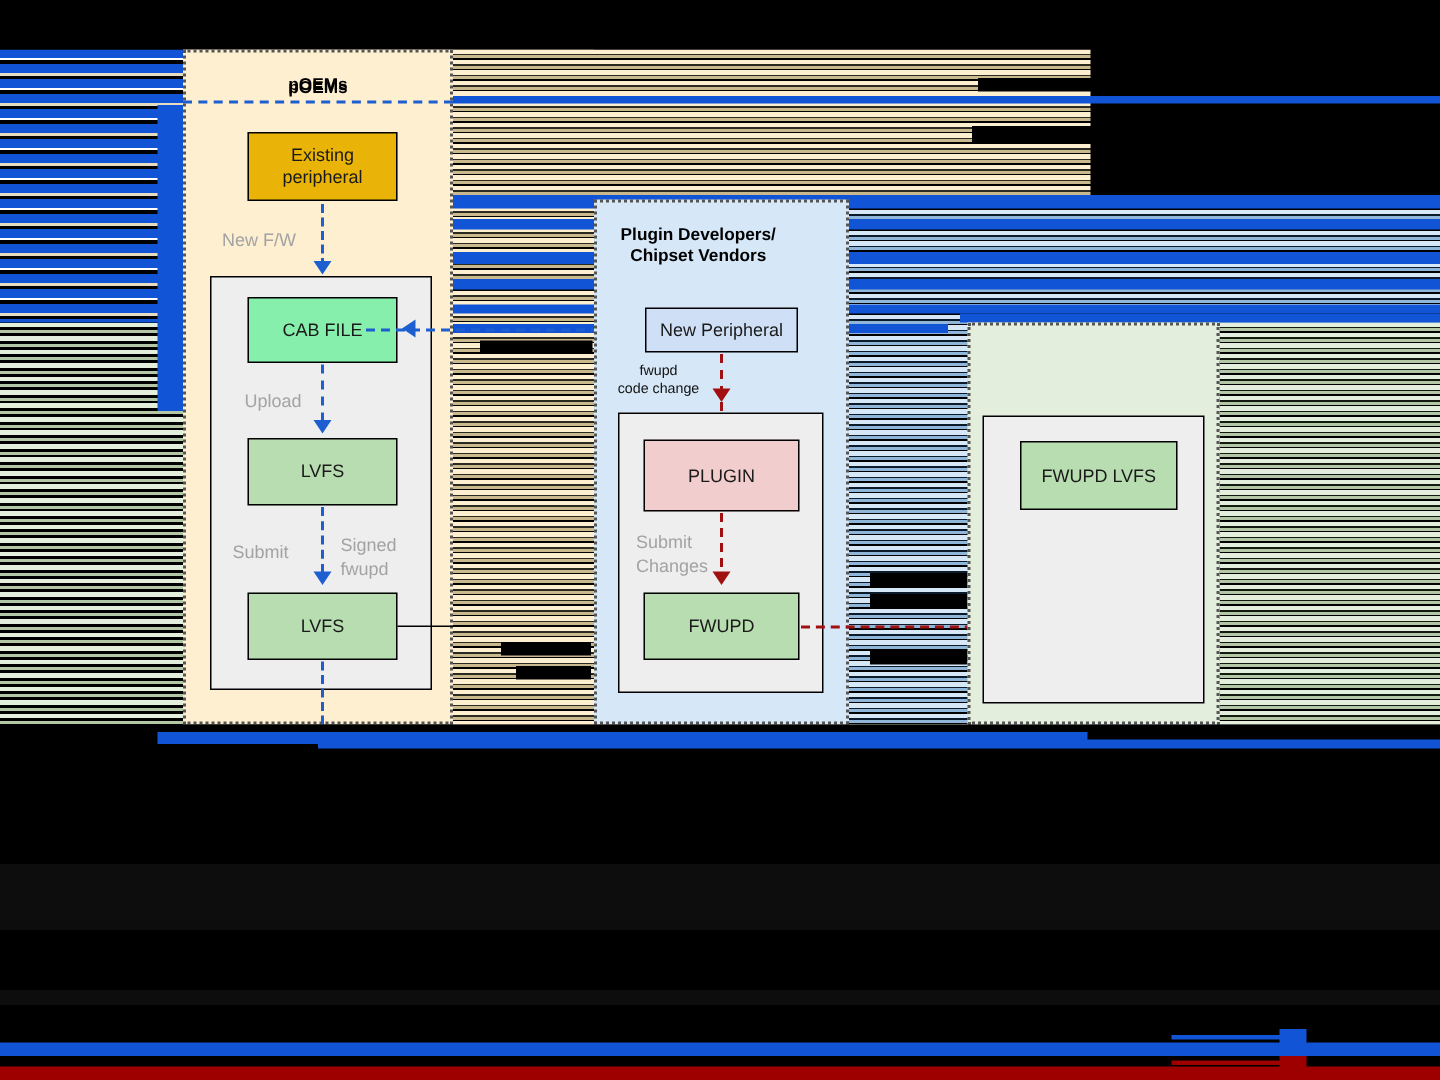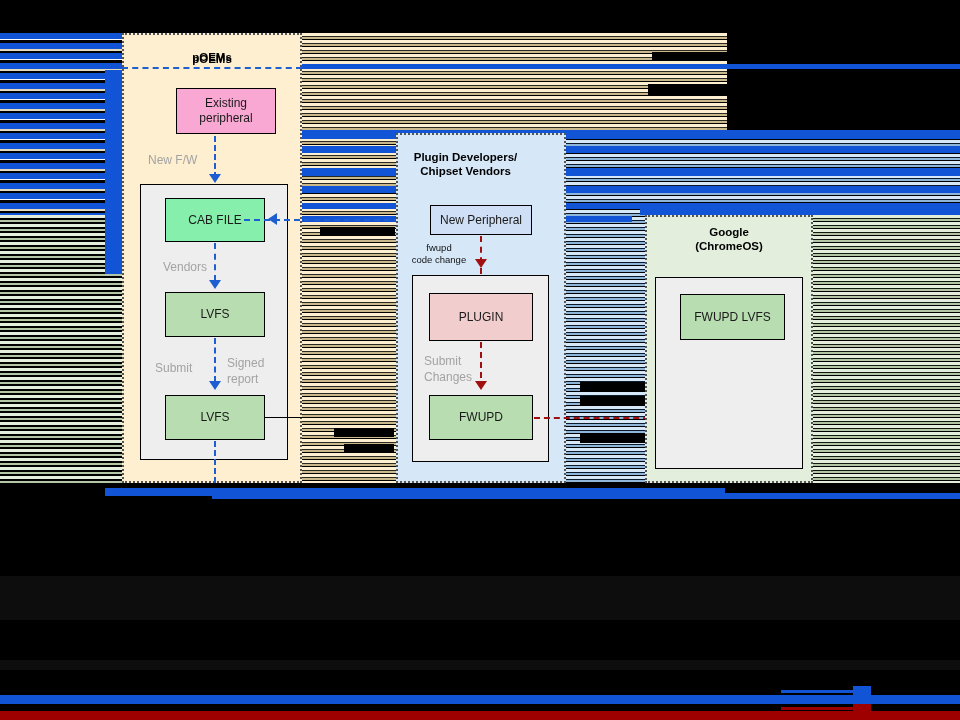--- a/index.html
+++ b/index.html
@@ -126,47 +126,47 @@
   <div class="blockbar" style="left:334px;top:428px;width:60px;height:9px;"></div>
   <div class="blockbar" style="left:344px;top:444px;width:50px;height:9px;"></div>
 
   <div class="lane" style="left:122px;top:33px;width:180px;height:450px;background:#fdefd0;">
     <div class="lane-title" style="top:17px;">pOEMs</div>
   </div>
   <div class="lane-title" style="left:122px;top:50px;width:180px;">pOEMs</div>
 
   <div class="inner-box" style="left:140px;top:184px;width:148px;height:276px;"></div>
 
-  <div class="node" style="left:176px;top:88px;width:100px;height:46px;background:#f9a8d4;">
+  <div class="node" style="left:165px;top:88px;width:100px;height:46px;background:#eab308;">
     <span style="white-space:pre-line;">Existing
 peripheral</span>
   </div>
   <div class="node" style="left:165px;top:198px;width:100px;height:44px;background:#86efac;">
     <span>CAB FILE</span>
   </div>
   <div class="node" style="left:165px;top:292px;width:100px;height:45px;background:#b8ddb0;">
     <span>LVFS</span>
   </div>
   <div class="node" style="left:165px;top:395px;width:100px;height:45px;background:#b8ddb0;">
     <span>LVFS</span>
   </div>
 
   <div class="vdash" style="left:214px;top:136px;height:42px;"></div>
   <div class="arrow arr-down-blue" style="left:209px;top:174px;"></div>
   <div class="lbl" style="left:148px;top:153px;">New F/W</div>
 
   <div class="vdash" style="left:214px;top:243px;height:38px;"></div>
   <div class="arrow arr-down-blue" style="left:209px;top:280px;"></div>
-  <div class="lbl" style="left:163px;top:260px;">Vendors</div>
+  <div class="lbl" style="left:163px;top:260px;">Upload</div>
 
   <div class="vdash" style="left:214px;top:338px;height:44px;"></div>
   <div class="arrow arr-down-blue" style="left:209px;top:381px;"></div>
   <div class="lbl" style="left:155px;top:361px;">Submit</div>
   <div class="lbl" style="left:227px;top:355px;line-height:16px;">Signed
-report</div>
+fwupd</div>
 
   <div class="vdash" style="left:214px;top:441px;height:42px;"></div>
 
   <div class="hdash" style="left:244px;top:219px;width:186px;"></div>
   <div class="arrow arr-left-blue" style="left:268px;top:213px;"></div>
 
   <div class="hdash" style="left:122px;top:67px;width:180px;"></div>
 
   <div class="hsolid" style="left:265px;top:417px;width:160px;"></div>
   <div class="arrow arr-right-black" style="left:416px;top:412px;"></div>
@@ -194,22 +194,20 @@
 
   <div class="vdash-red" style="left:480px;top:342px;height:46px;"></div>
   <div class="arrow arr-down-red" style="left:475px;top:381px;"></div>
   <div class="lbl" style="left:424px;top:353px;line-height:16px;">Submit
 Changes</div>
 
   <div class="hdash-red" style="left:534px;top:417px;width:135px;"></div>
   <div class="arrow arr-right-red" style="left:660px;top:411px;"></div>
 
   <div class="lane" style="left:645px;top:215px;width:168px;height:268px;background:#e3efdc;"></div>
-  <div class="lane-title" style="left:645px;top:225px;width:168px;white-space:pre-line;">Google
-(ChromeOS)</div>
 
   <div class="inner-box" style="left:655px;top:277px;width:148px;height:192px;"></div>
 
   <div class="node" style="left:680px;top:294px;width:105px;height:46px;background:#b8ddb0;">
     <span>FWUPD LVFS</span>
   </div>
 
   <div class="blockbar" style="left:0;top:483px;width:960px;height:237px;"></div>
   <div class="bluebar" style="left:105px;top:488px;width:620px;height:8px;"></div>
   <div class="bluebar" style="left:212px;top:493px;width:748px;height:6px;"></div>

